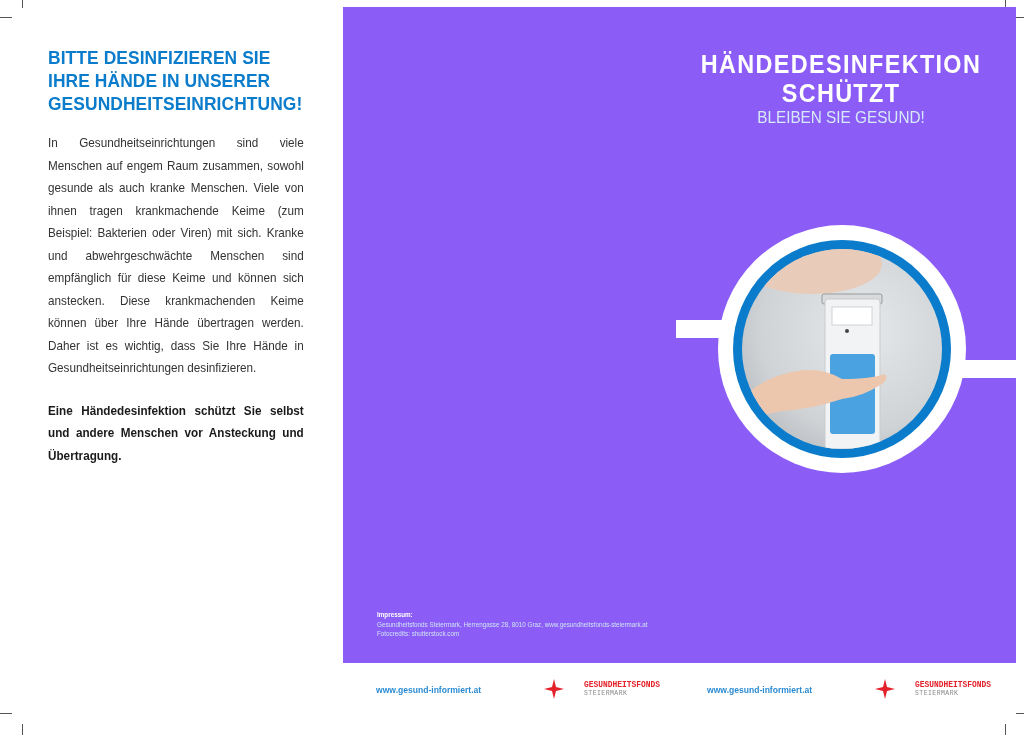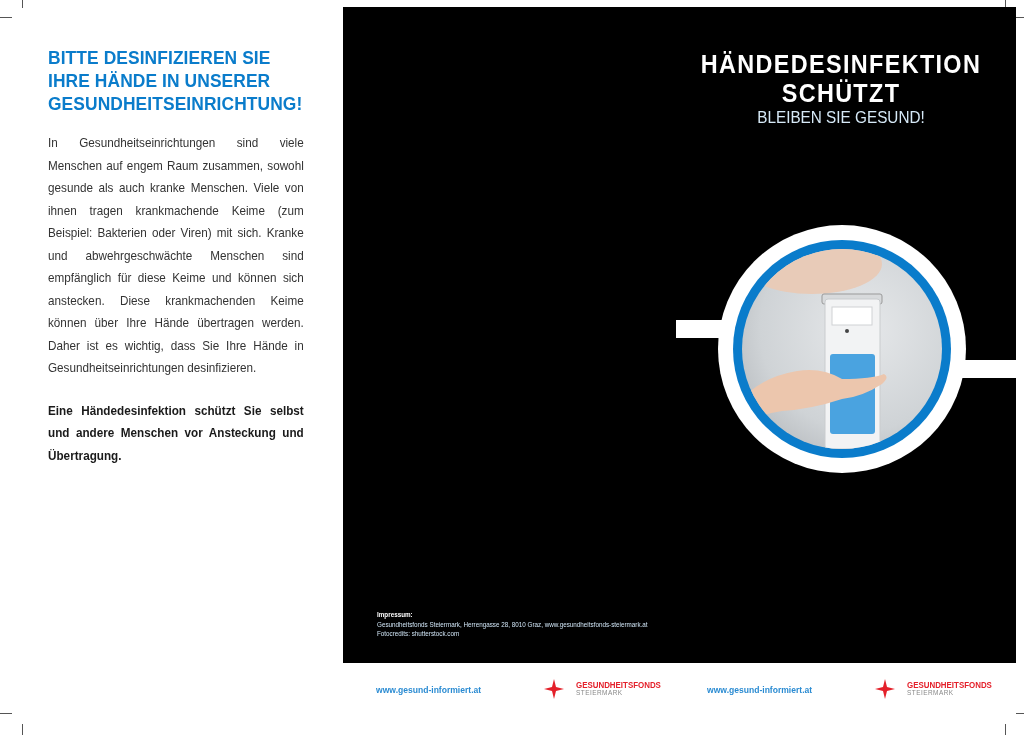--- a/index.html
+++ b/index.html
@@ -2,35 +2,35 @@
 <html><head>
 <meta charset="utf-8">
 <style>
   * { box-sizing: border-box; margin: 0; padding: 0; }
   body { width: 1024px; height: 735px; background: #ffffff; position: relative; overflow: hidden; font-family: "Liberation Sans", "DejaVu Sans", sans-serif; }
   .crop { position: absolute; background: #555; }
   .left-panel { position: absolute; left: 48px; top: 46px; width: 256px; }
   .left-heading { color: #0a7ccb; font-weight: bold; font-size: 18.5px; line-height: 23px; letter-spacing: 0.1px; transform: scaleX(0.94); transform-origin: left; white-space: nowrap; }
   .left-body { margin-top: 17px; color: #333; font-size: 12.6px; line-height: 22.5px; text-align: justify; transform: scaleX(0.93); transform-origin: left; width: 275px; }
   .left-emph { margin-top: 20px; color: #1a1a1a; font-weight: bold; font-size: 12.6px; line-height: 22.5px; text-align: justify; transform: scaleX(0.93); transform-origin: left; width: 275px; }
-  .blue-panel { position: absolute; left: 343px; top: 7px; width: 673px; height: 656px; background: #000000; padding-left: 32px; }
+  .blue-panel { position: absolute; left: 343px; top: 7px; width: 673px; height: 656px; background: #8b5cf6; padding-left: 32px; }
   .title-block { position: absolute; left: 338px; top: 43px; width: 320px; text-align: center; color: #fff; }
   .title-main { font-weight: bold; font-size: 26px; line-height: 29px; letter-spacing: 1.5px; transform: scaleX(0.9); }
   .title-sub { font-size: 17px; line-height: 20px; color: #d6e9f7; transform: scaleX(0.9); }
   .bar-left { position: absolute; left: 333px; top: 313px; width: 80px; height: 18px; background: #fff; }
   .bar-right { position: absolute; left: 590px; top: 353px; width: 90px; height: 18px; background: #fff; }
   .ring { position: absolute; left: 375px; top: 218px; width: 248px; height: 248px; border-radius: 50%; background: #fff; }
   .ring-gap { position: absolute; left: 390px; top: 233px; width: 218px; height: 218px; border-radius: 50%; background: #0a7ccb; }
   .photo { position: absolute; left: 399px; top: 242px; width: 200px; height: 200px; border-radius: 50%; overflow: hidden; background: radial-gradient(circle at 60% 40%, #e6e8ea 0%, #cfd3d6 60%, #a9adb1 100%); }
   .imprint { position: absolute; left: 34px; top: 603px; color: #cfe4f5; font-size: 6.3px; line-height: 9.5px; }
   .imprint b { color: #fff; }
   .footer-link { position: absolute; top: 684px; color: #2a8bd2; font-size: 9.5px; font-weight: bold; transform: scaleX(0.9); transform-origin: left; }
   .logo { position: absolute; top: 679px; display: flex; align-items: center; }
   .logo-star { width: 20px; height: 20px; }
-  .logo-text { margin-left: 12px; line-height: 8px; }
+  .logo-text { margin-left: 20px; line-height: 8px; font-family: Liberation Mono, monospace; }
   .logo-name { color: #e4202a; font-weight: bold; font-size: 8.8px; transform: scaleX(0.9); transform-origin: left; }
   .logo-sub { color: #888; font-size: 7.2px; letter-spacing: 0.5px; transform: scaleX(0.9); transform-origin: left; }
 </style>
 </head>
 <body>
 
 <div class="crop" style="left:22px;top:0;width:1px;height:8px;"></div>
 <div class="crop" style="left:0;top:17px;width:12px;height:1px;"></div>
 <div class="crop" style="left:22px;top:724px;width:1px;height:11px;"></div>
 <div class="crop" style="left:0;top:713px;width:12px;height:1px;"></div>

